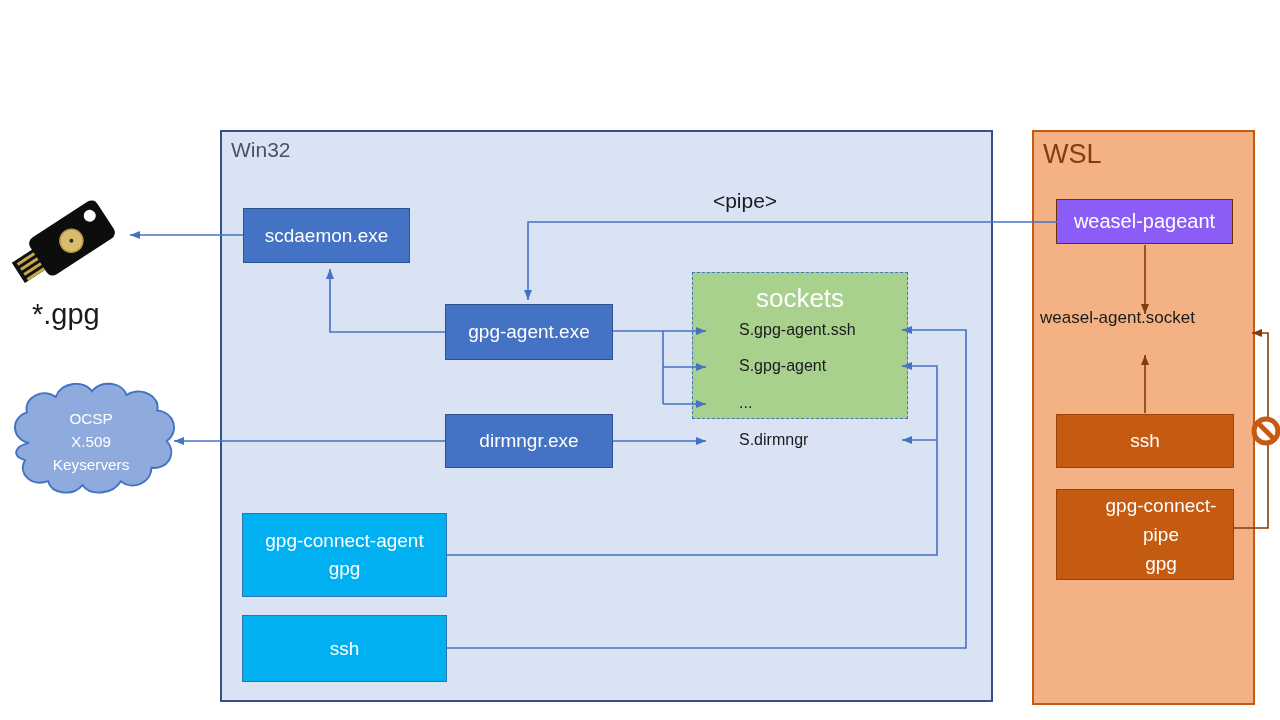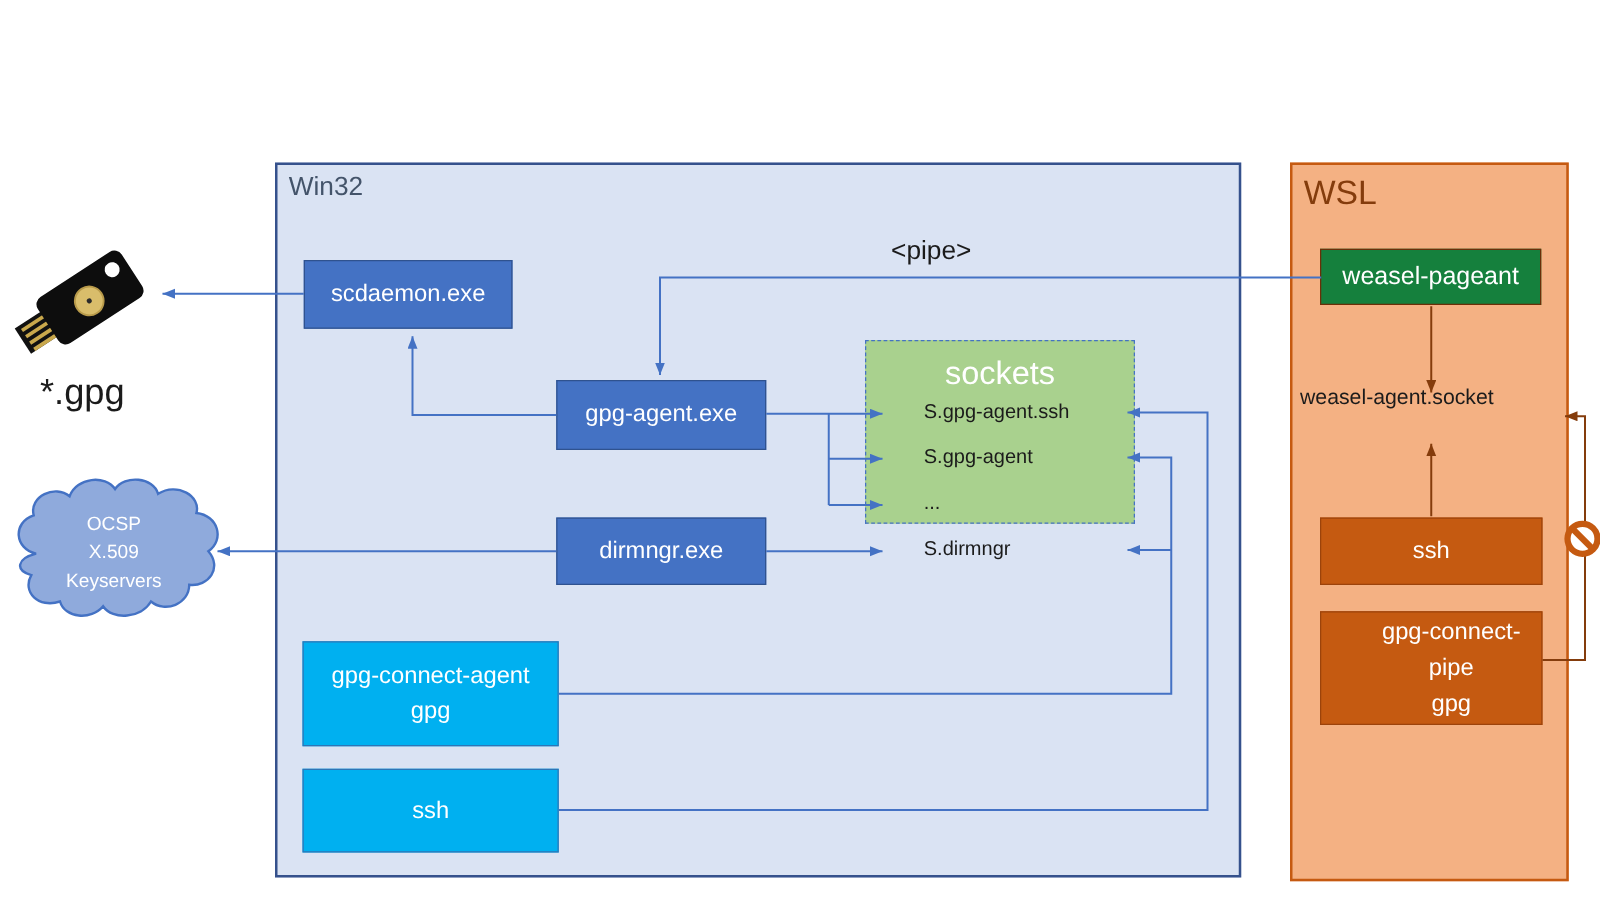--- a/index.html
+++ b/index.html
@@ -20,21 +20,21 @@
   .win32-label{left:231px;top:138px;font-size:21px;color:#44546A;}
   .wsl-label{left:1043px;top:139px;font-size:27px;color:#843C0C;}
   
   .proc{
     display:flex;align-items:center;justify-content:center;flex-direction:column;
     color:#ffffff;font-size:19px;text-align:center;box-sizing:border-box;
   }
   .blue{background:#4472C4;border:1.5px solid #2F528F;}
   .cyan{background:#00B0F0;border:1.5px solid #2E75B6;}
   .wsl-orange{background:#C55A11;border:1.5px solid #9C430B;}
-  .wsl-dark{background:#15803d;border:1.5px solid #6B2F08;justify-content:center;}
+  .wsl-dark{background:#8b5cf6;border:1.5px solid #6B2F08;justify-content:center;}
   .scdaemon{left:243px;top:208px;width:167px;height:55px;}
   .gpg-agent{left:445px;top:304px;width:168px;height:56px;}
   .dirmngr{left:445px;top:414px;width:168px;height:54px;}
   .win-gca{left:242px;top:513px;width:205px;height:84px;line-height:28px;}
   .win-ssh{left:242px;top:615px;width:205px;height:67px;}
   .weasel{left:1056px;top:199px;width:177px;height:45px;font-size:20px;}
   .wsl-ssh{left:1056px;top:414px;width:178px;height:54px;}
   .wsl-gca{left:1056px;top:489px;width:178px;height:91px;line-height:29px;padding-left:32px;}
   
   .sockets{

